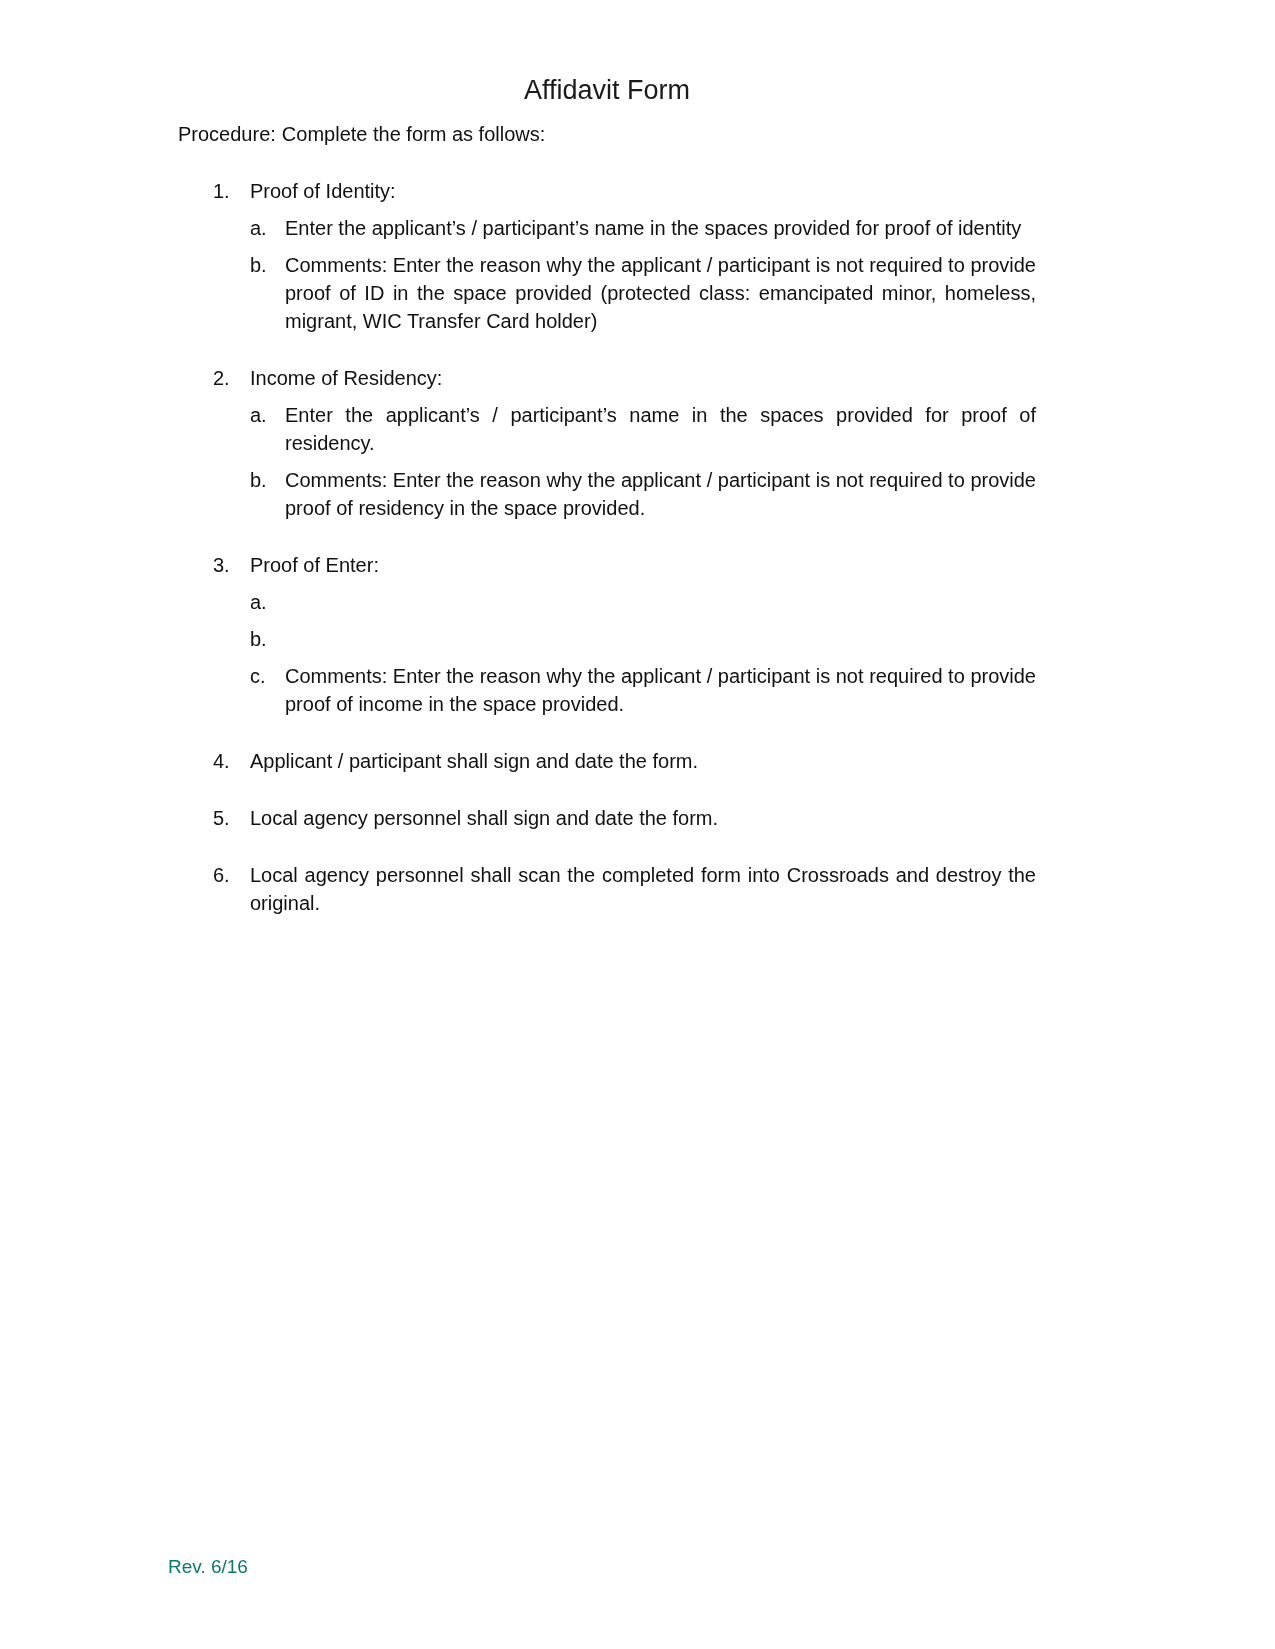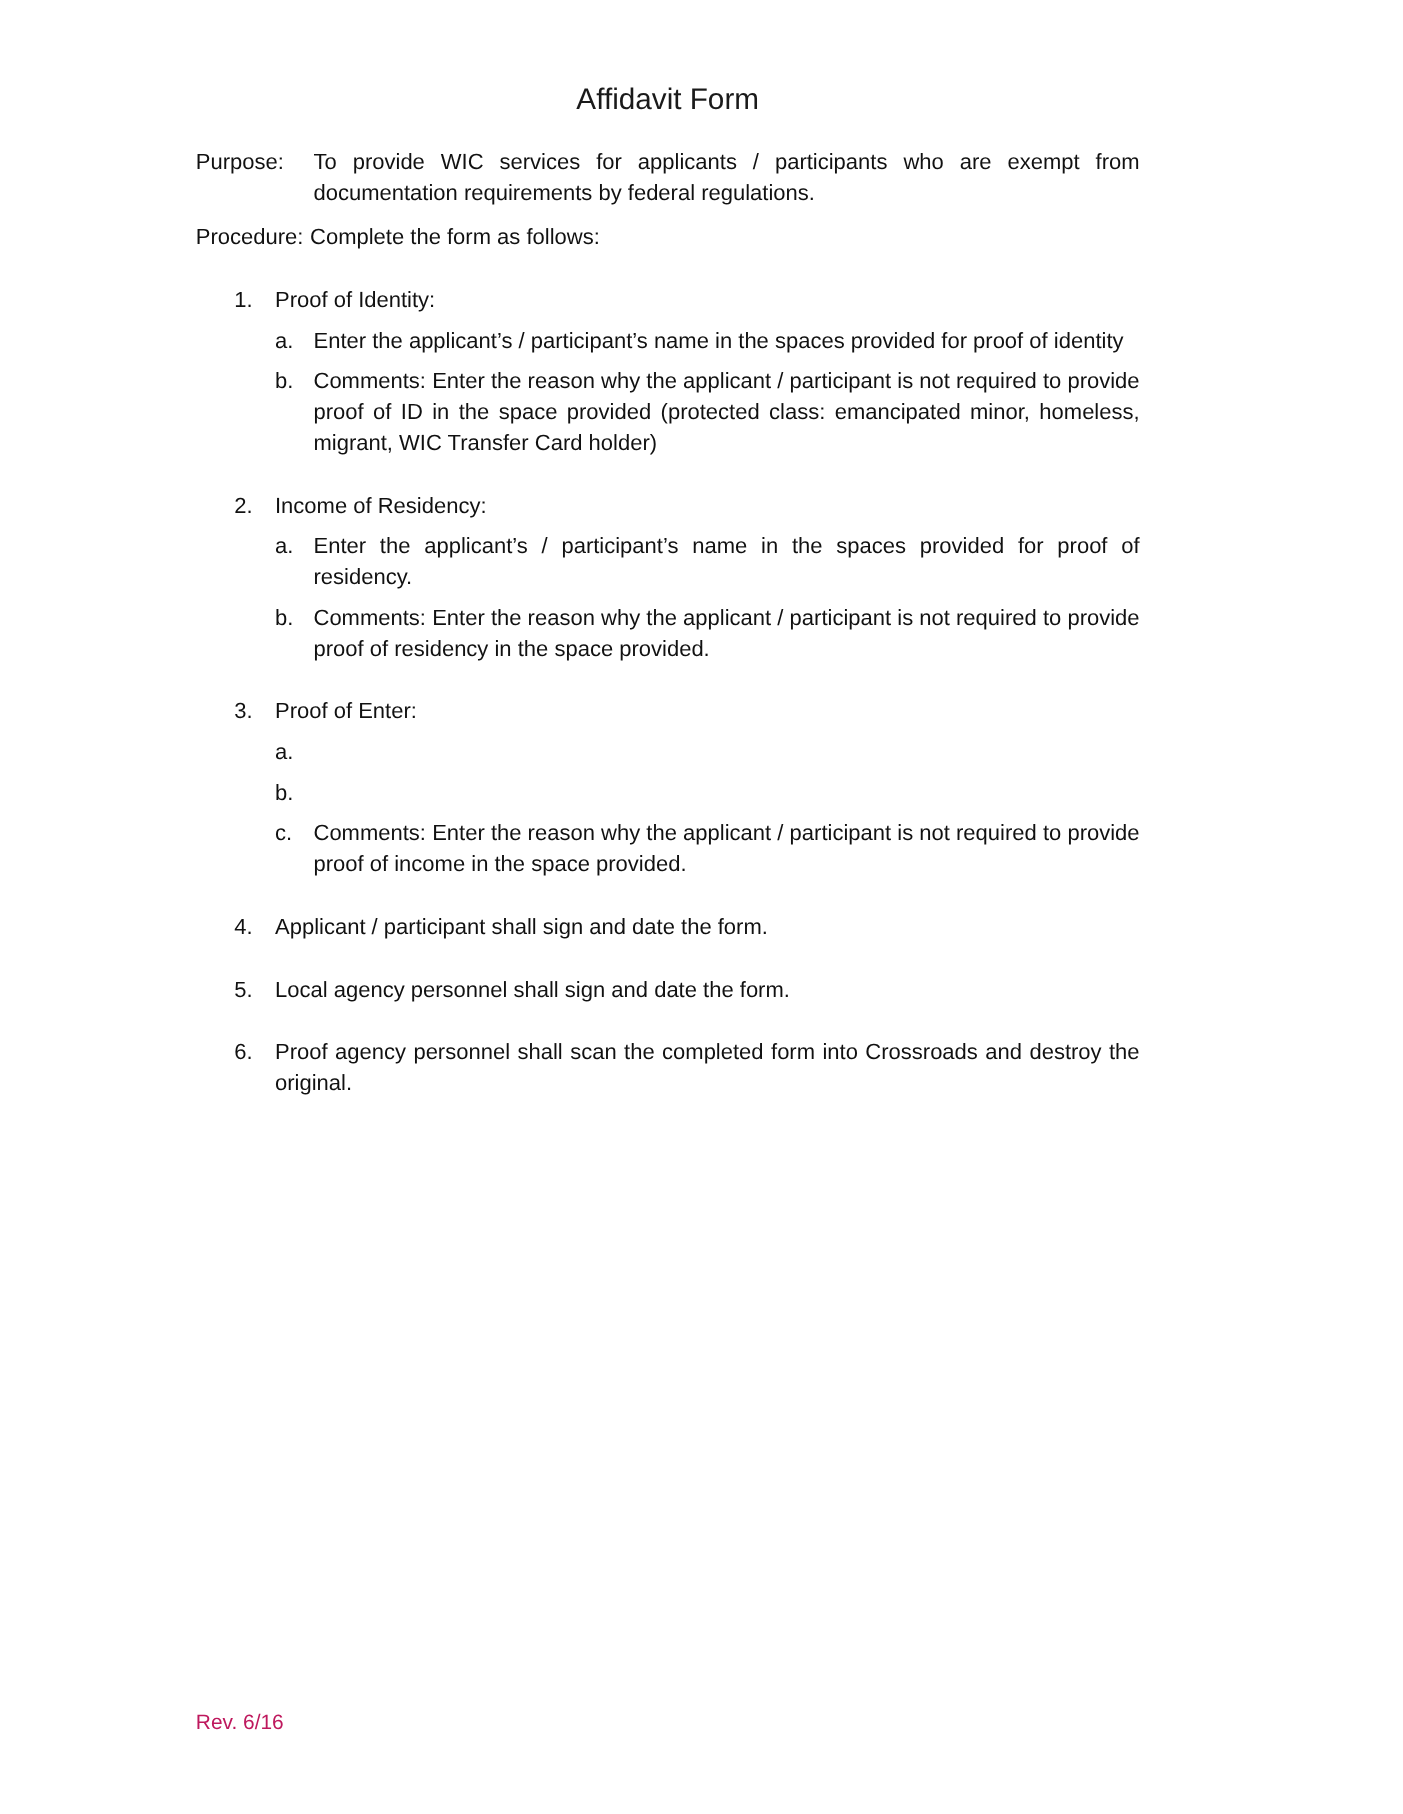--- a/index.html
+++ b/index.html
@@ -65,39 +65,35 @@
   .sub-letter {
     flex: 0 0 35px;
     margin-left: 72px;
   }
   .sub-text {
     flex: 1;
     text-align: justify;
   }
   .footer-rev {
     position: absolute;
-    left: 178px;
+    left: 168px;
     top: 1556px;
     font-size: 19px;
-    color: #be185d;
+    color: #0f766e;
   }
 </style>
 </head>
 <body>
 
 <div class="page">
 
   <div class="doc-title">
     <div>Affidavit Form</div>
   </div>
 
-  <div class="purpose-block body-text">
-    <span class="label">Purpose:</span>
-    <span class="text">To provide WIC services for applicants / participants who are exempt from documentation requirements by federal regulations.</span>
-  </div>
 
   <div class="procedure-line body-text">
     <span class="label">Procedure:</span><span>Complete the form as follows:</span>
   </div>
 
   <div class="steps body-text">
 
     <div class="step">
       <div class="step-head">
         <span class="step-num">1.</span>
@@ -161,20 +157,20 @@
     <div class="step">
       <div class="step-head">
         <span class="step-num">5.</span>
         <span class="step-title">Local agency personnel shall sign and date the form.</span>
       </div>
     </div>
 
     <div class="step">
       <div class="step-head">
         <span class="step-num">6.</span>
-        <span class="step-title">Proof agency personnel shall scan the completed form into Crossroads and destroy the original.</span>
+        <span class="step-title">Local agency personnel shall scan the completed form into Crossroads and destroy the original.</span>
       </div>
     </div>
 
   </div>
 </div>
 
 <div class="footer-rev">Rev. 6/16</div>
 
 </body></html>

